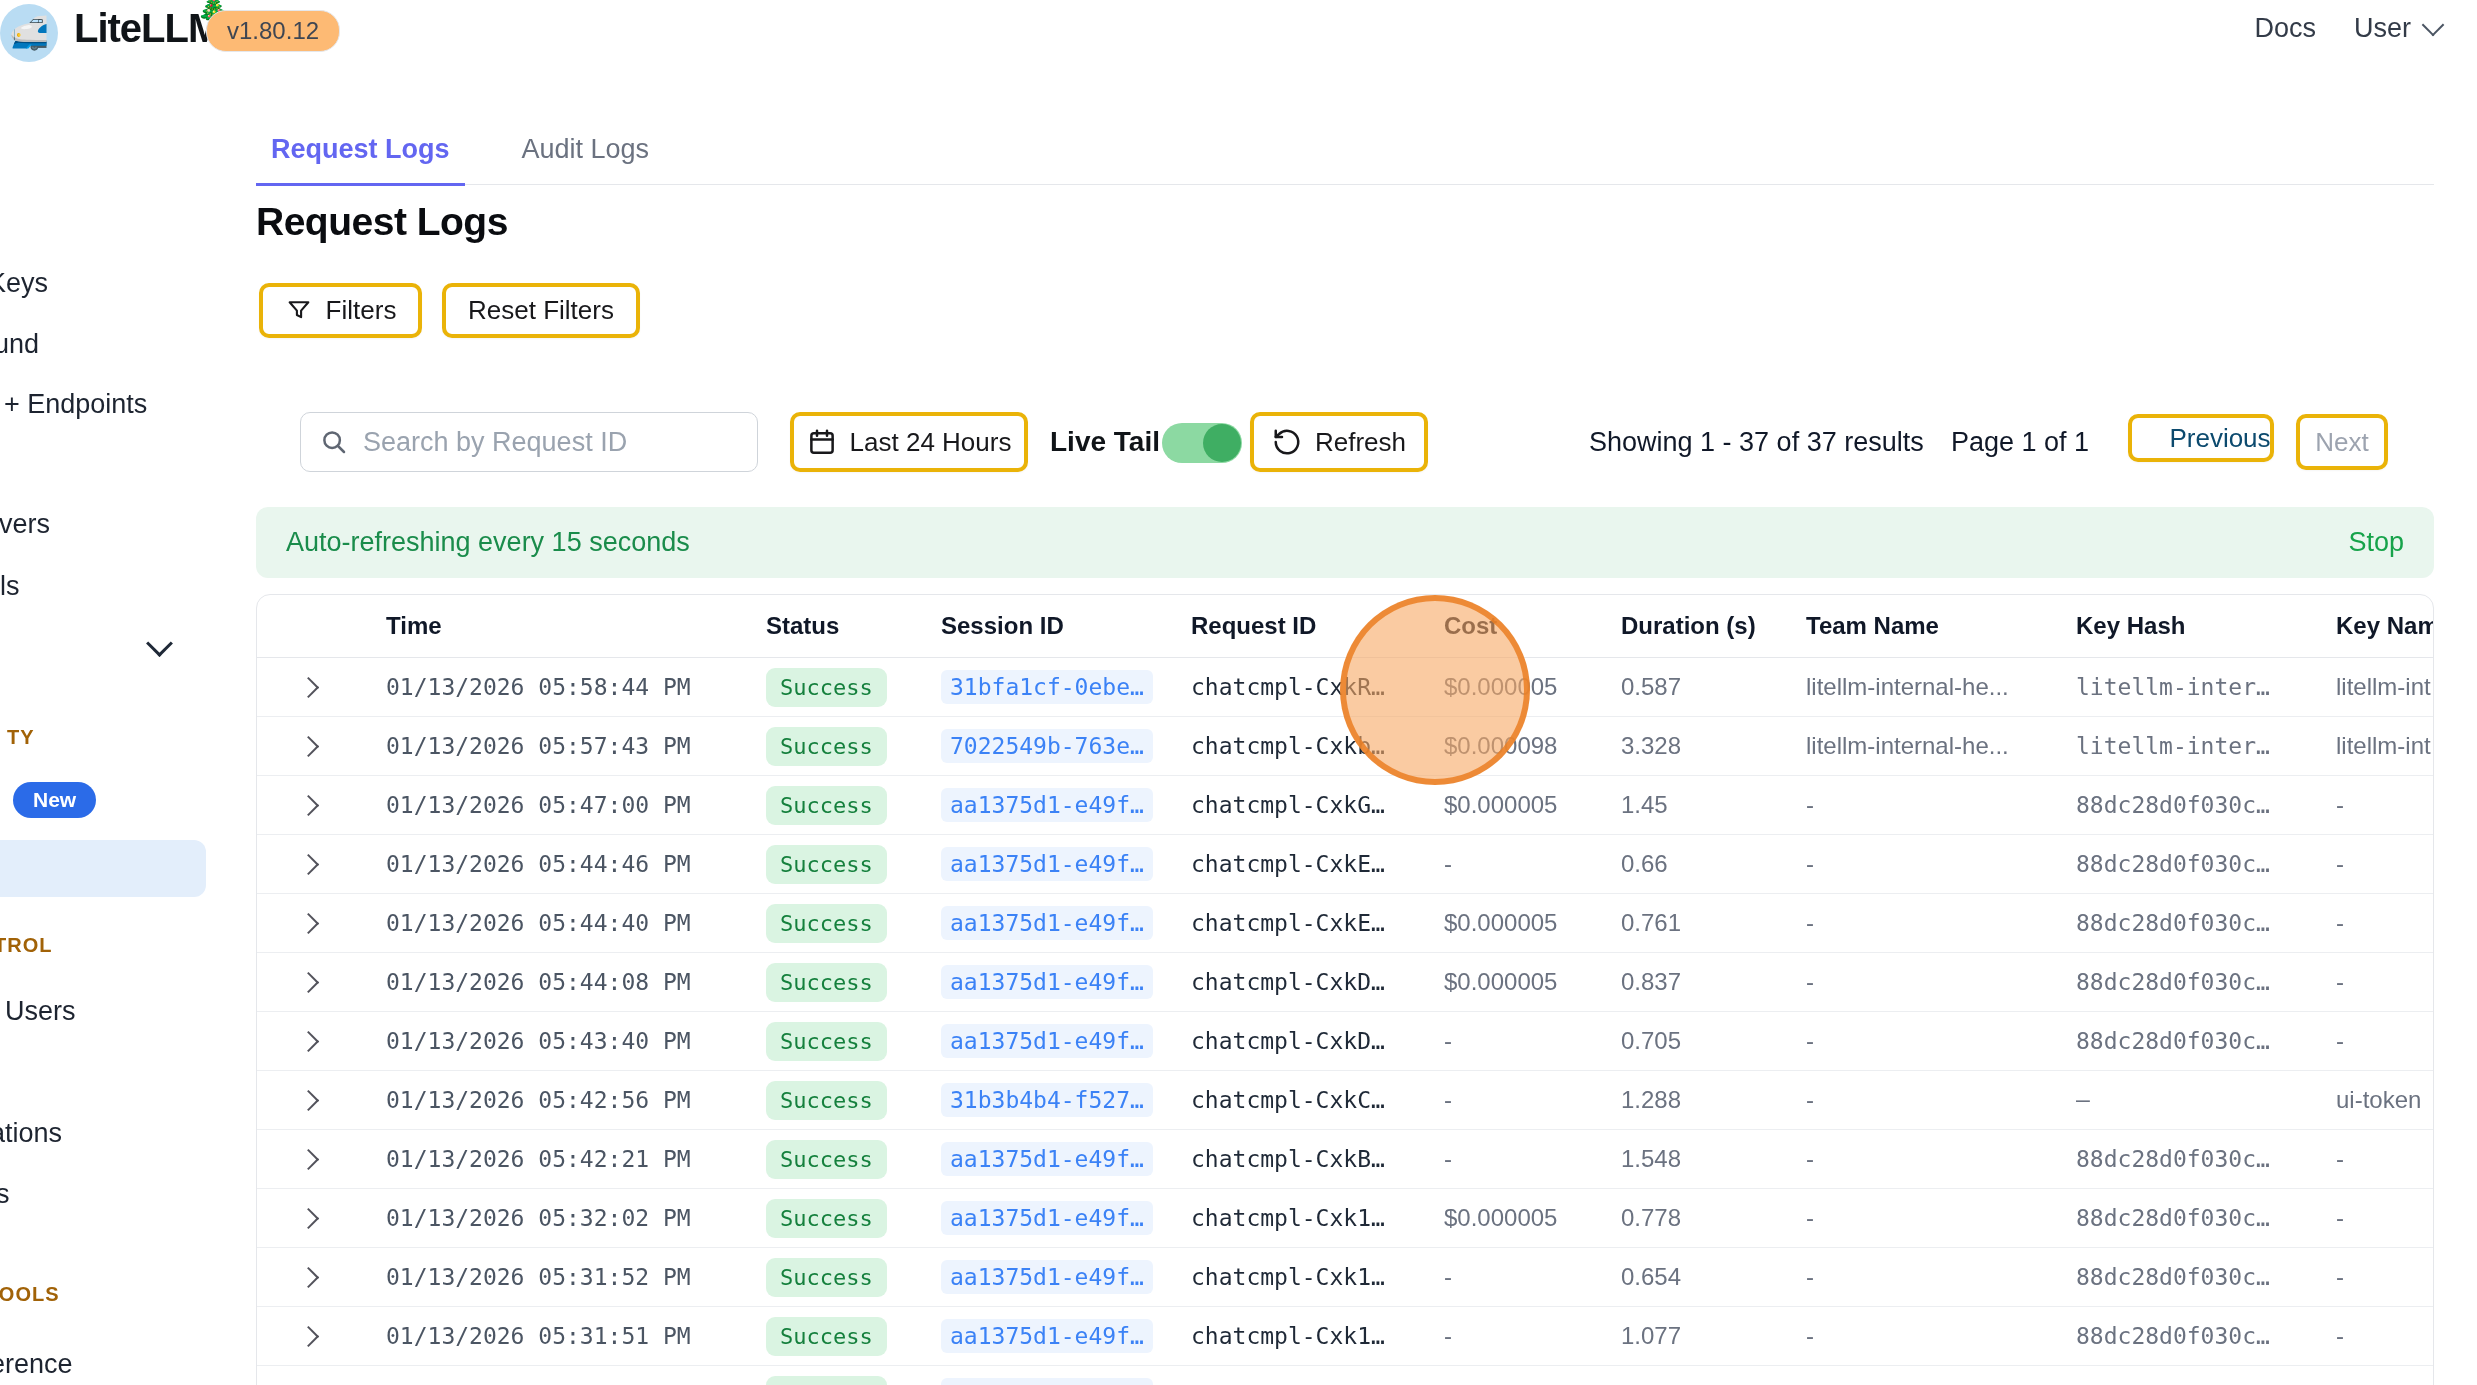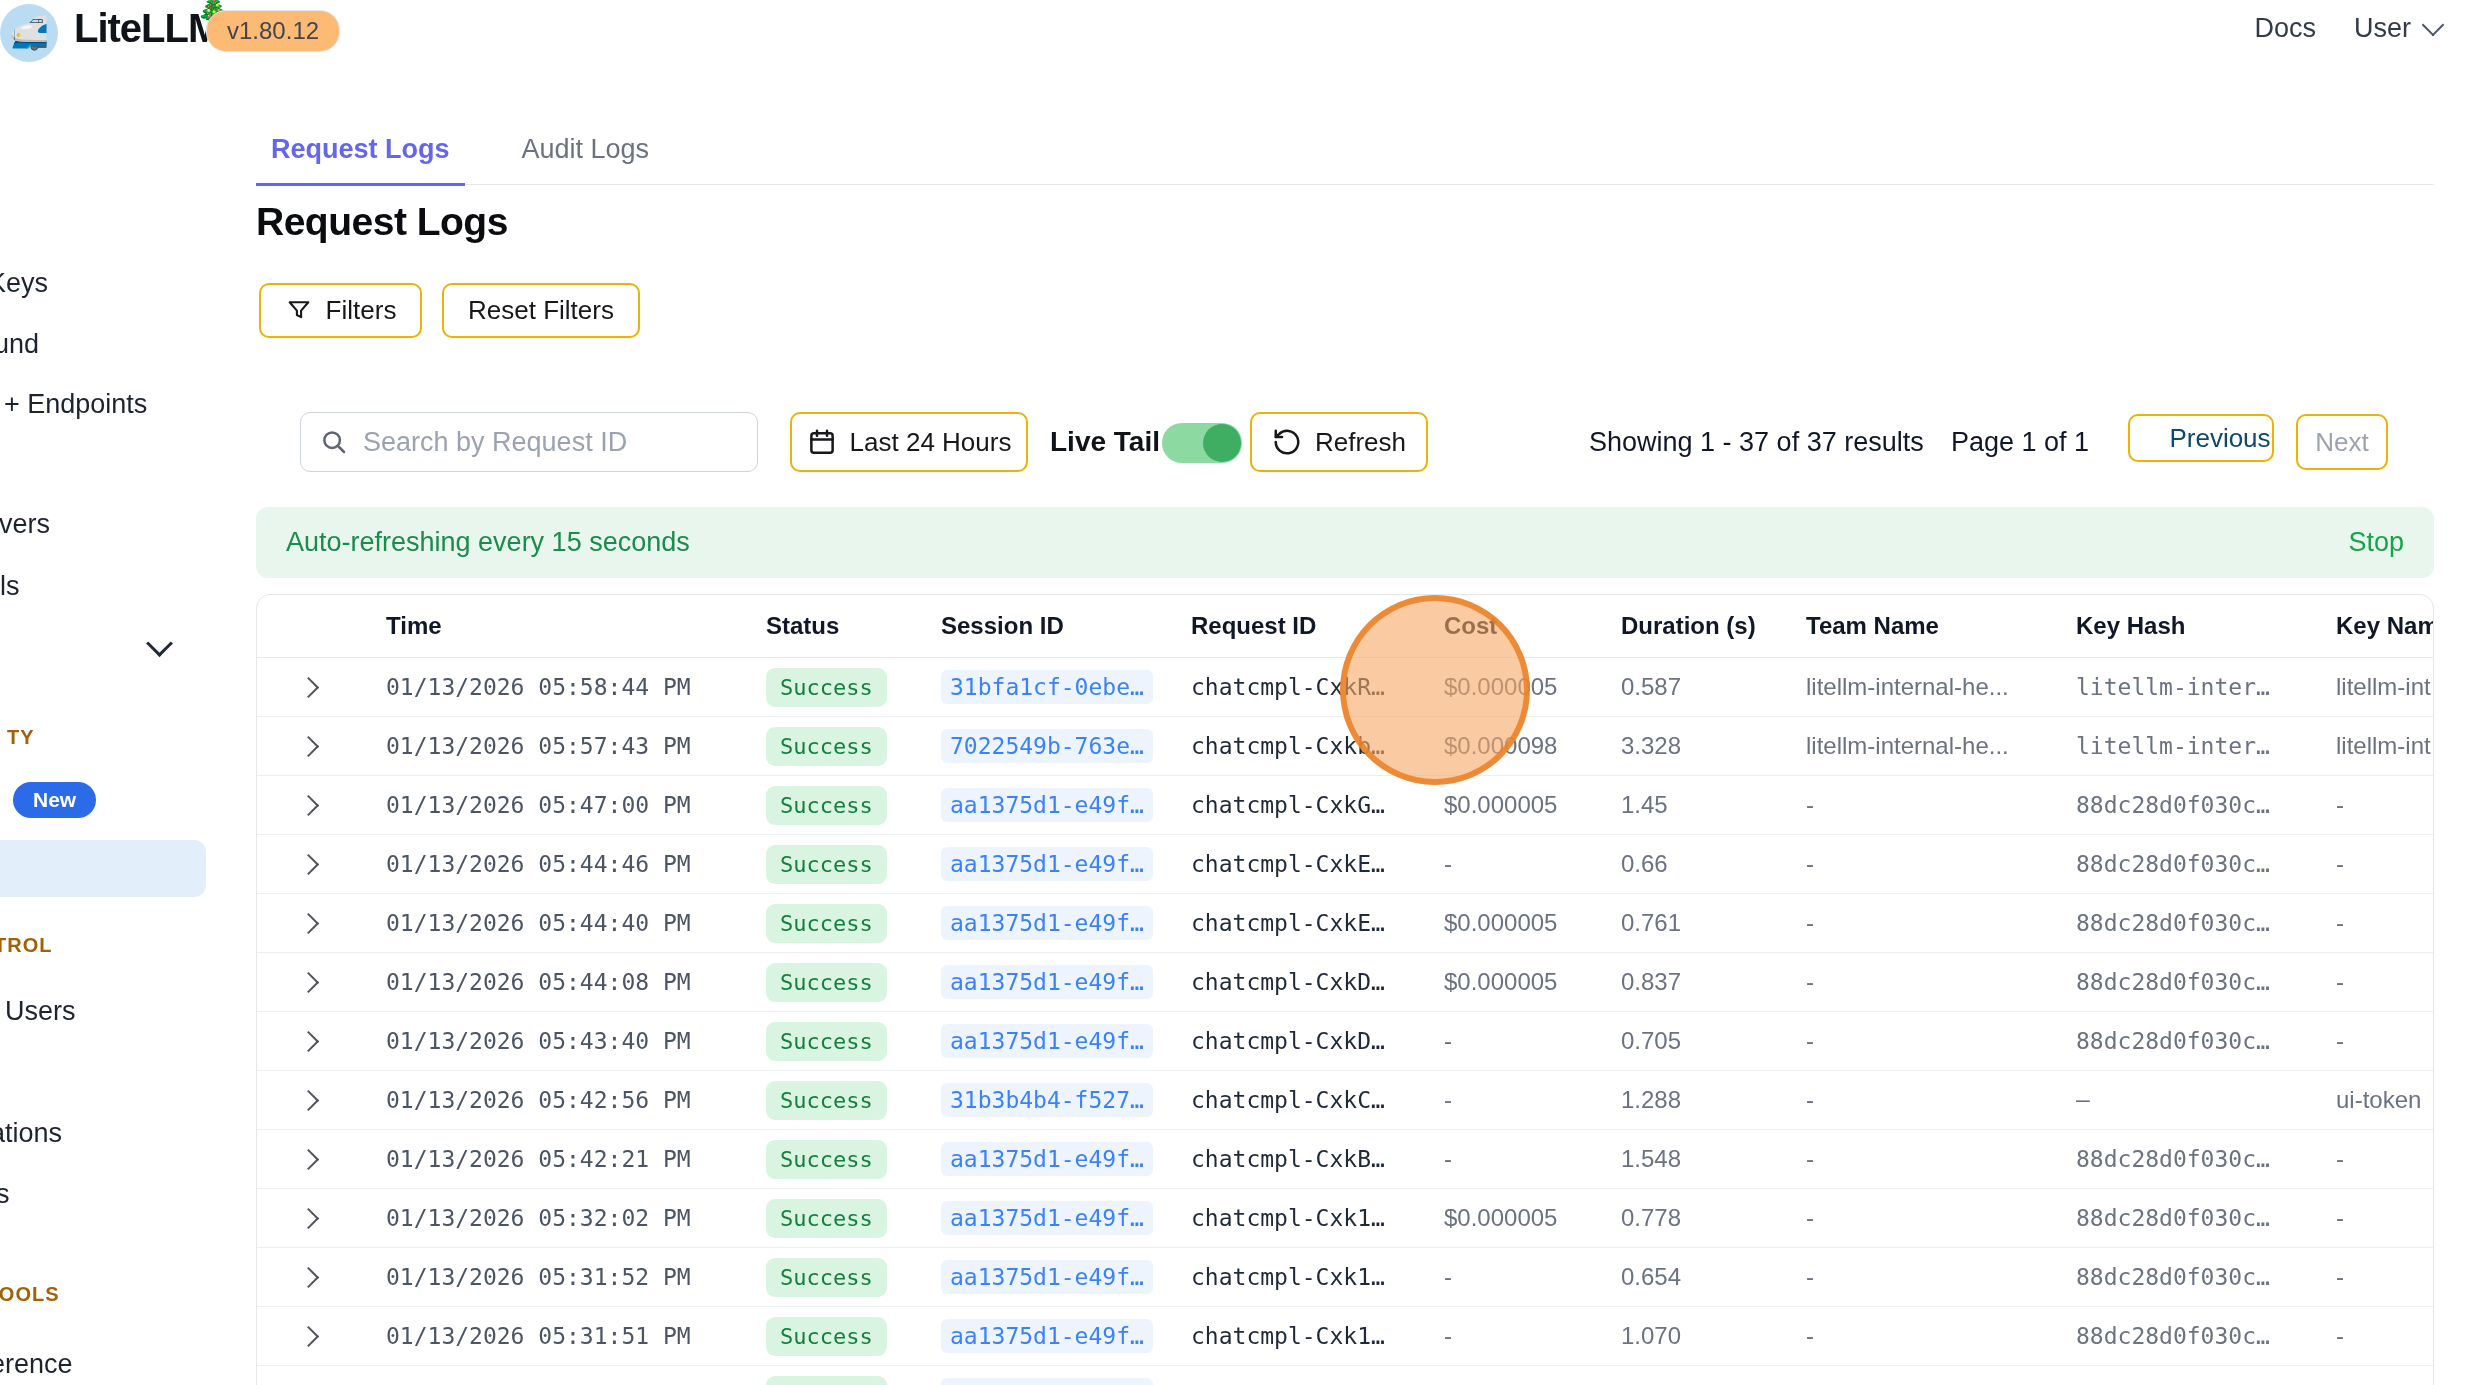--- a/index.html
+++ b/index.html
@@ -30,21 +30,21 @@
   
   #main{position:absolute;left:256px;top:56px;width:2178px;height:1329px;}
 
   #tabs{position:absolute;left:0;top:78px;width:2178px;border-bottom:1px solid #e5e7eb;display:flex;}
   .tab{font-size:27px;padding:0 15px 18px 15px;color:#6b7280;cursor:pointer;}
   .tab.active{color:#6366f1;font-weight:600;border-bottom:3px solid #6366f1;margin-bottom:-2px;}
   .tab+.tab{margin-left:42px;}
 
   #page-title{position:absolute;left:0;top:144px;font-size:39px;font-weight:700;color:#0a0c10;letter-spacing:-0.5px;}
 
-  .btn{display:inline-flex;align-items:center;justify-content:center;gap:13px;border:2px solid #eab308;
+  .btn{display:inline-flex;align-items:center;justify-content:center;gap:13px;border:4px solid #eab308;
     border-radius:10px;background:#fff;font-size:26px;color:#18181b;box-shadow:0 1px 2px rgba(0,0,0,.04);cursor:pointer;}
   #filter-row{position:absolute;left:0;top:227px;height:56px;}
   #btn-filters{position:absolute;left:3px;top:0;width:163px;height:55px;}
   #btn-reset{position:absolute;left:186px;top:0;width:198px;height:55px;}
 
   #toolbar{position:absolute;left:0;top:355px;width:2178px;height:64px;}
   #search-box{position:absolute;left:44px;top:1px;width:458px;height:60px;border:1.5px solid #cfd4da;
     border-radius:10px;display:flex;align-items:center;padding:0 18px;gap:12px;box-sizing:border-box;background:#fff;}
   #search-box input{border:none;outline:none;font-size:27px;width:100%;font-family:"Liberation Sans",sans-serif;color:#18181b;background:transparent;}
   #search-box input::placeholder{color:#9aa3af;}
@@ -340,21 +340,21 @@
           <div class="td td-hash">88dc28d0f030c…</div>
           <div class="td">-</div>
         </div>
         <div class="tr">
           <div class="td td-chev"><div class="chev-right"></div></div>
           <div class="td td-time">01/13/2026 05:31:51 PM</div>
           <div class="td"><div class="status-badge">Success</div></div>
           <div class="td"><div class="session-pill">aa1375d1-e49f…</div></div>
           <div class="td td-req">chatcmpl-Cxk1…</div>
           <div class="td">-</div>
-          <div class="td">1.070</div>
+          <div class="td">1.077</div>
           <div class="td">-</div>
           <div class="td td-hash">88dc28d0f030c…</div>
           <div class="td">-</div>
         </div>
         <div class="tr">
           <div class="td td-chev"><div class="chev-right"></div></div>
           <div class="td td-time">01/13/2026 05:31:38 PM</div>
           <div class="td"><div class="status-badge">Success</div></div>
           <div class="td"><div class="session-pill">aa1375d1-e49f…</div></div>
           <div class="td td-req">chatcmpl-Cxk1…</div>

